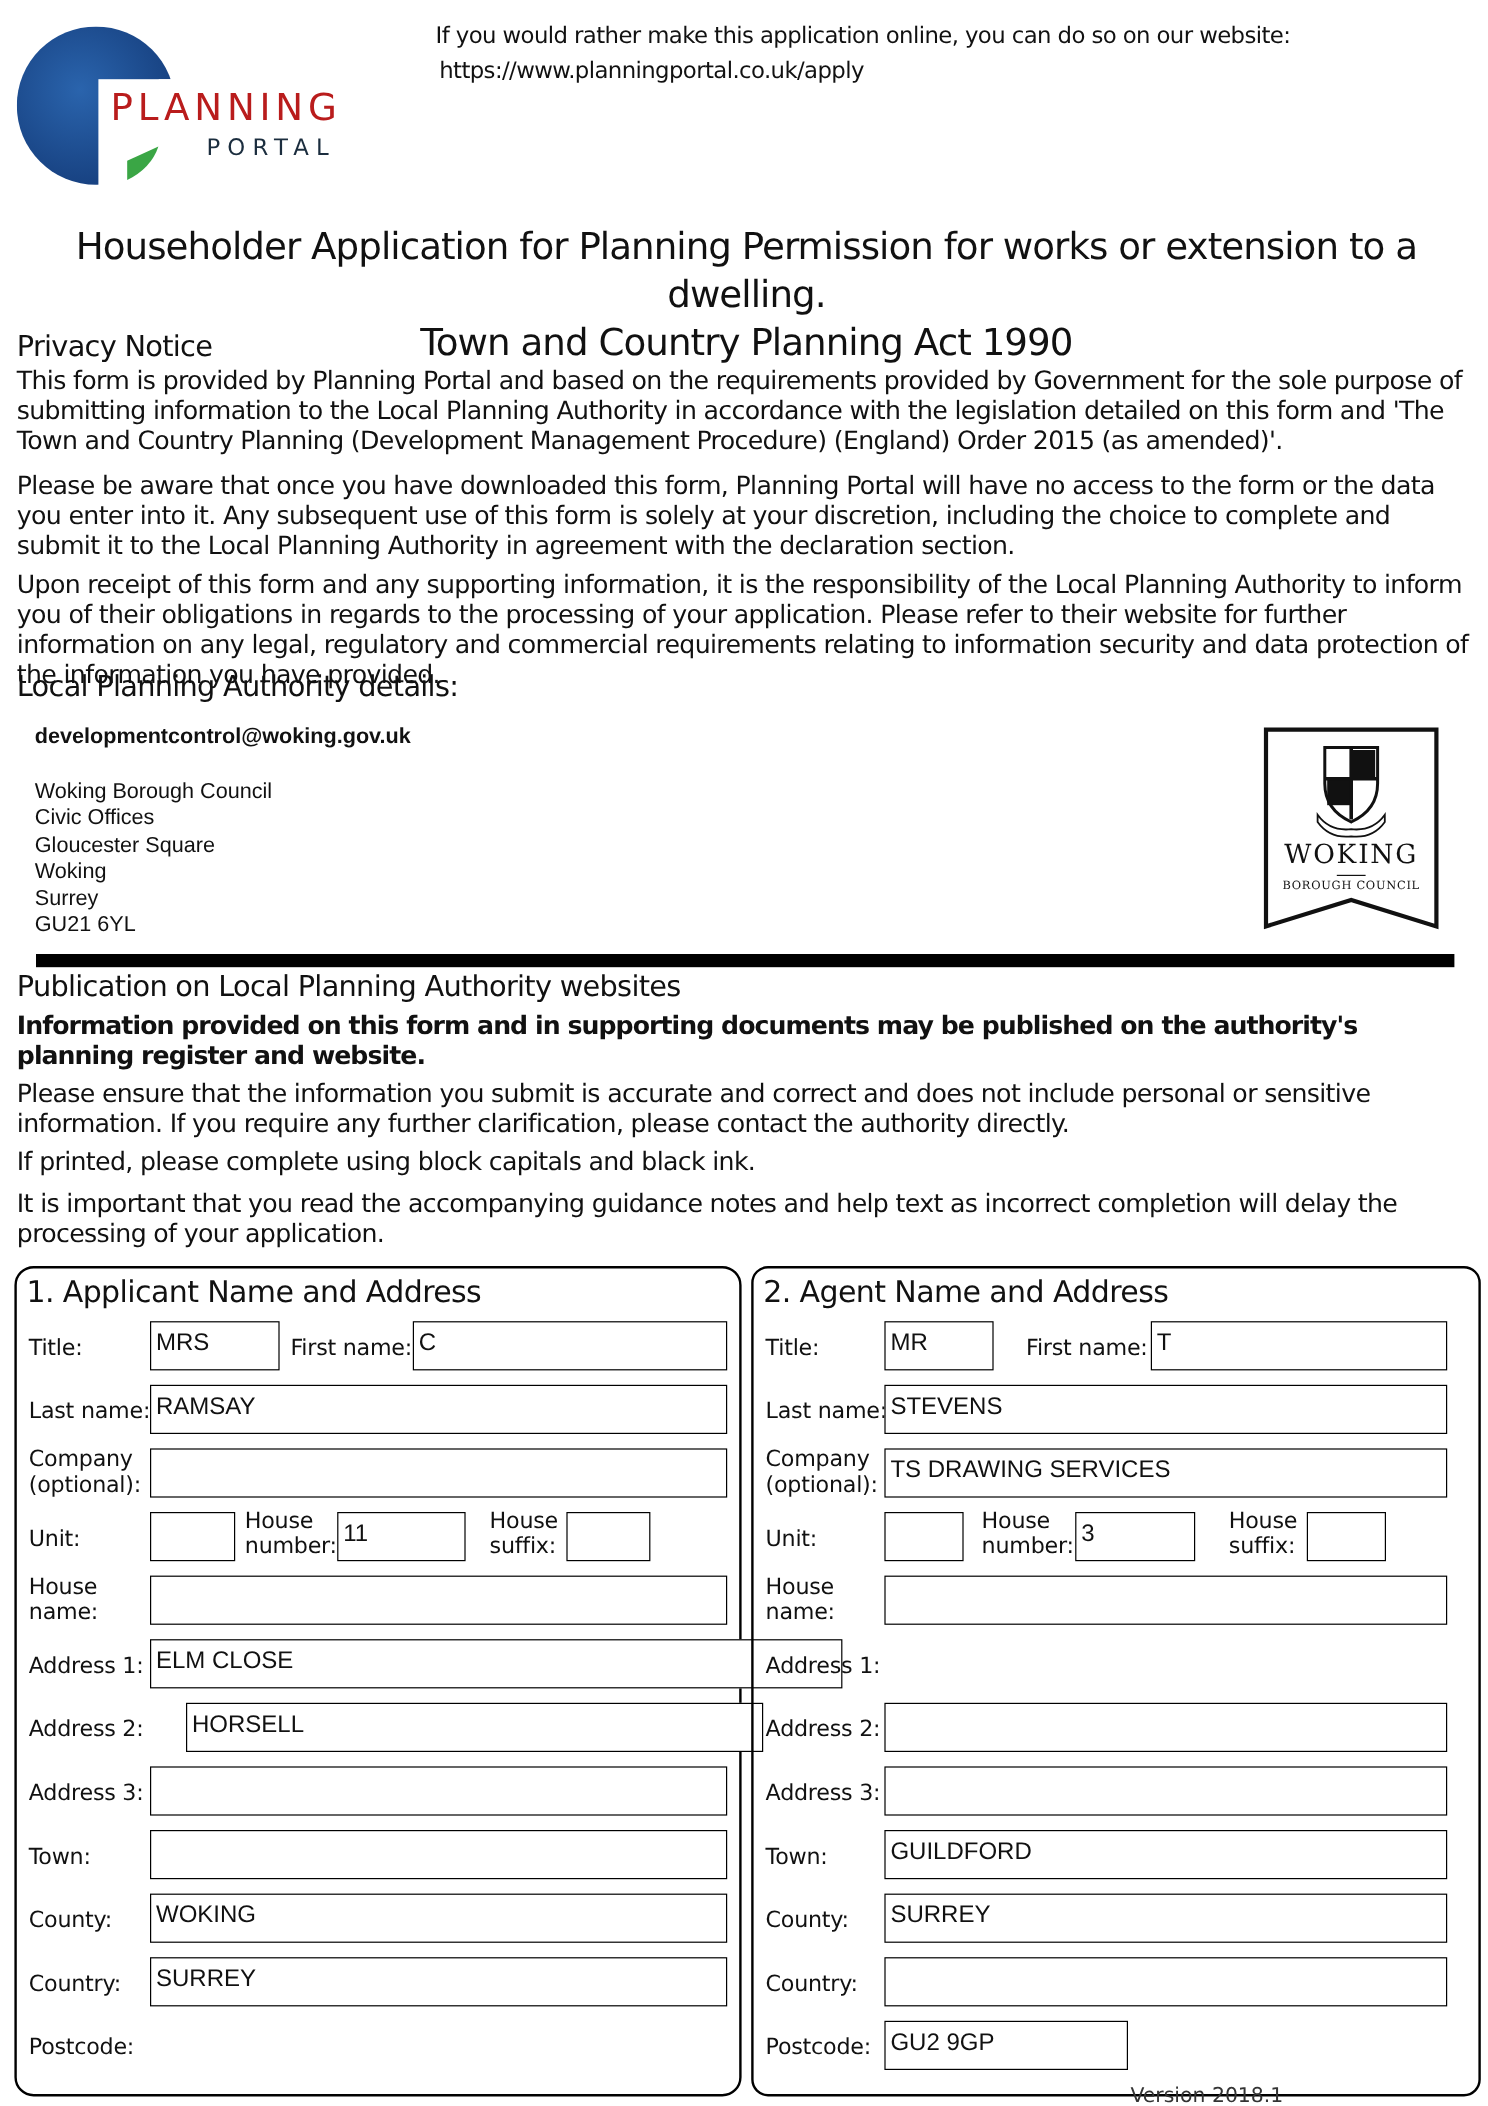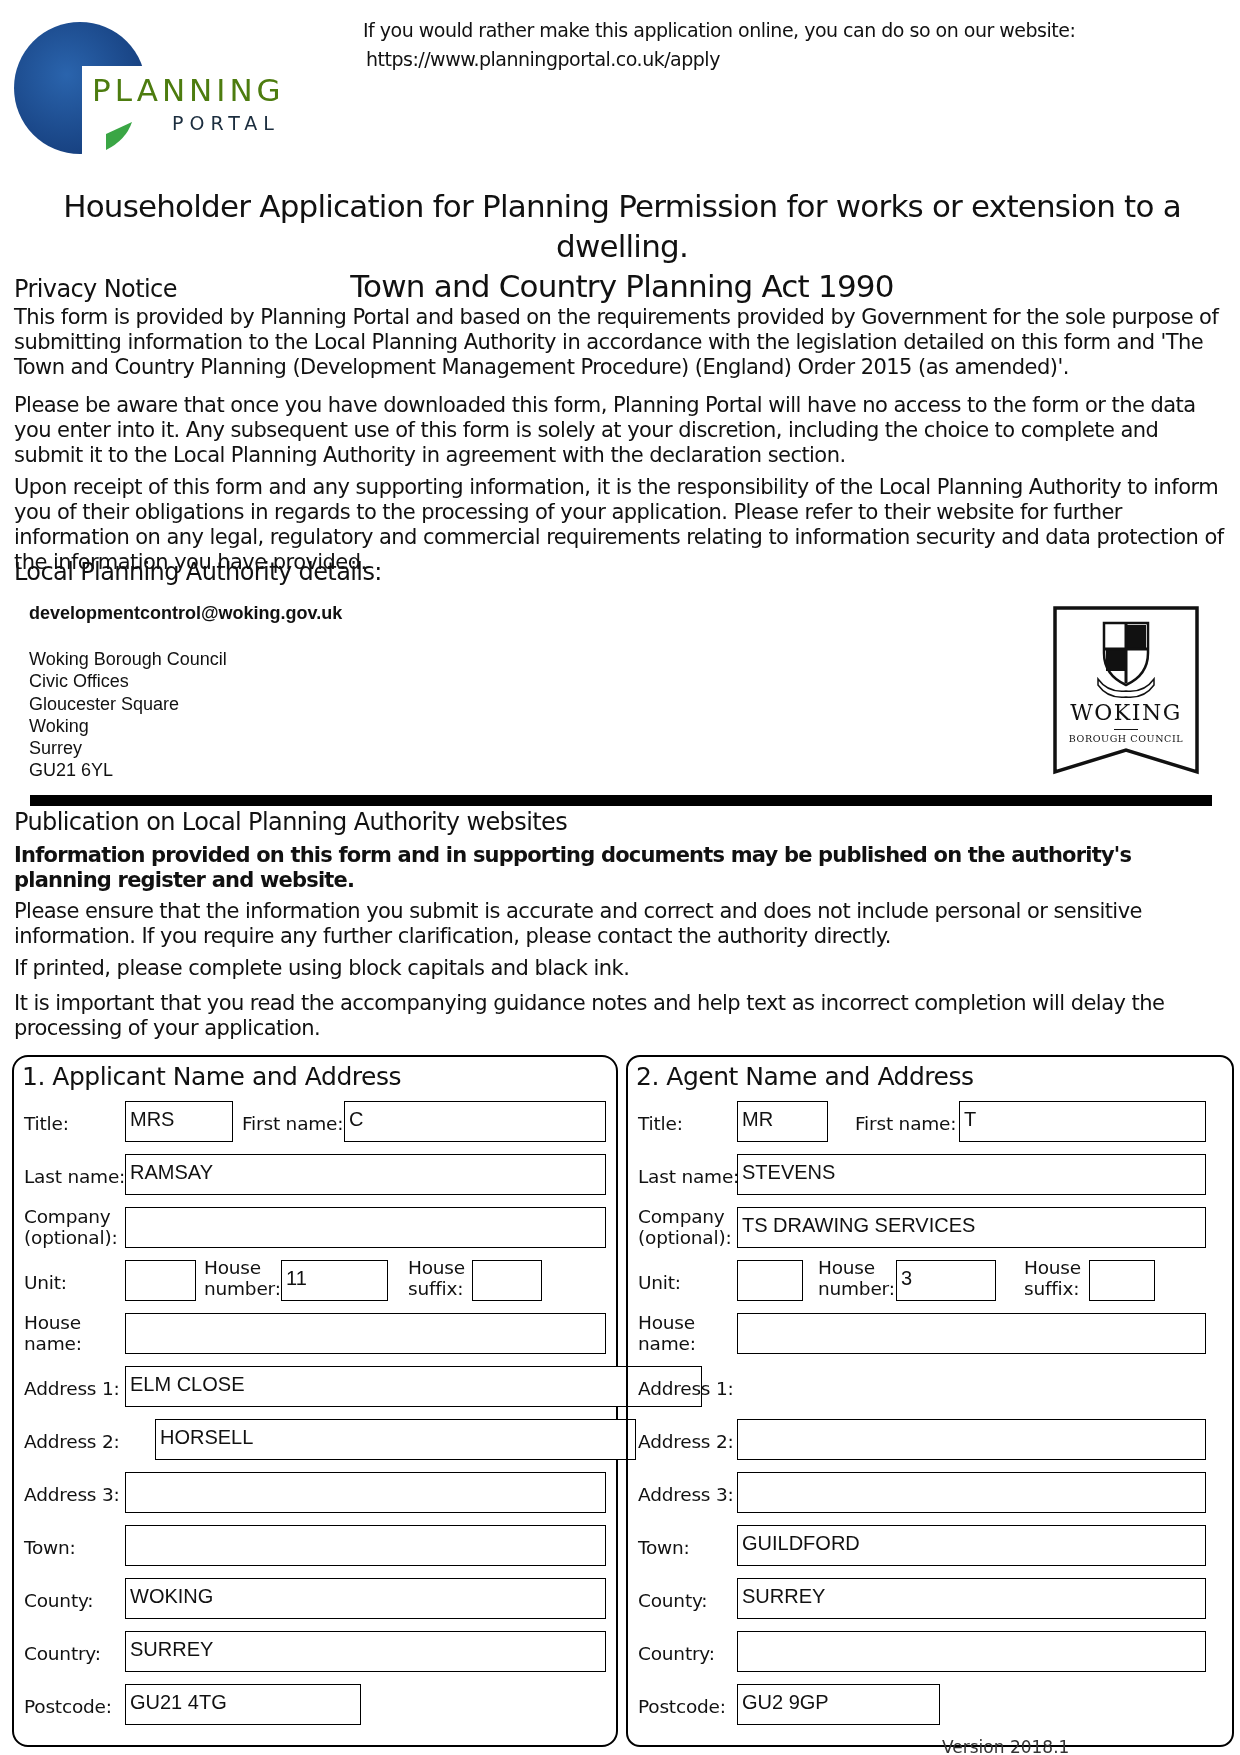--- a/index.html
+++ b/index.html
@@ -30,21 +30,21 @@
       <radialGradient id="g1" cx="40%" cy="40%" r="65%">
         <stop offset="0%" stop-color="#2a64ad"></stop>
         <stop offset="100%" stop-color="#163f7e"></stop>
       </radialGradient>
     </defs>
     <circle cx="66" cy="66" r="66" fill="url(#g1)"></circle>
     <rect x="68" y="44" width="240" height="95" fill="#ffffff"></rect>
     <path d="M68 44 L118 44 A 66 66 0 0 1 132 66 L 132 44 Z" fill="#ffffff"></path>
     <path d="M92 112 L118 100 Q112 118 92 128 Z" fill="#3aa645"></path>
   </svg>
-  <div class="abs" style="left:78px;top:50px;font-size:31px;letter-spacing:4px;color:#4d7c0f;">PLANNING</div>
+  <div class="abs" style="left:78px;top:50px;font-size:31px;letter-spacing:4px;color:#b91c1c;">PLANNING</div>
   <div class="abs" style="left:158px;top:90px;font-size:19px;letter-spacing:6px;color:#1b2d3e;">PORTAL</div>
 </div>
 
 <div class="abs online-note">
   <div>If you would rather make this application online, you can do so on our website:</div>
   <div style="padding-left:3px;">https://www.planningportal.co.uk/apply</div>
 </div>
 
 <div class="abs main-title">
   <div>Householder Application for Planning Permission for works or extension to a dwelling.</div>
@@ -137,21 +137,20 @@
   <div class="lbl" style="left:10px;top:480px;">Town:</div>
   <div class="fbox" style="left:111px;top:468px;width:481px;"></div>
 
   <div class="lbl" style="left:10px;top:533px;">County:</div>
   <div class="fbox" style="left:111px;top:521px;width:481px;">WOKING</div>
 
   <div class="lbl" style="left:10px;top:586px;">Country:</div>
   <div class="fbox" style="left:111px;top:574px;width:481px;">SURREY</div>
 
   <div class="lbl" style="left:10px;top:639px;">Postcode:</div>
-  <div class="fbox" style="left:111px;top:627px;width:236px;">GU21 4TG</div>
 </div>
 
 <div class="panel" style="left:626px;width:608px;border-radius:14px;">
   <div class="panel-title">2.  Agent Name and Address</div>
 
   <div class="lbl" style="left:10px;top:56px;">Title:</div>
   <div class="fbox" style="left:109px;top:44px;width:91px;">MR</div>
   <div class="lbl" style="left:227px;top:56px;">First name:</div>
   <div class="fbox" style="left:331px;top:44px;width:247px;">T</div>
 

